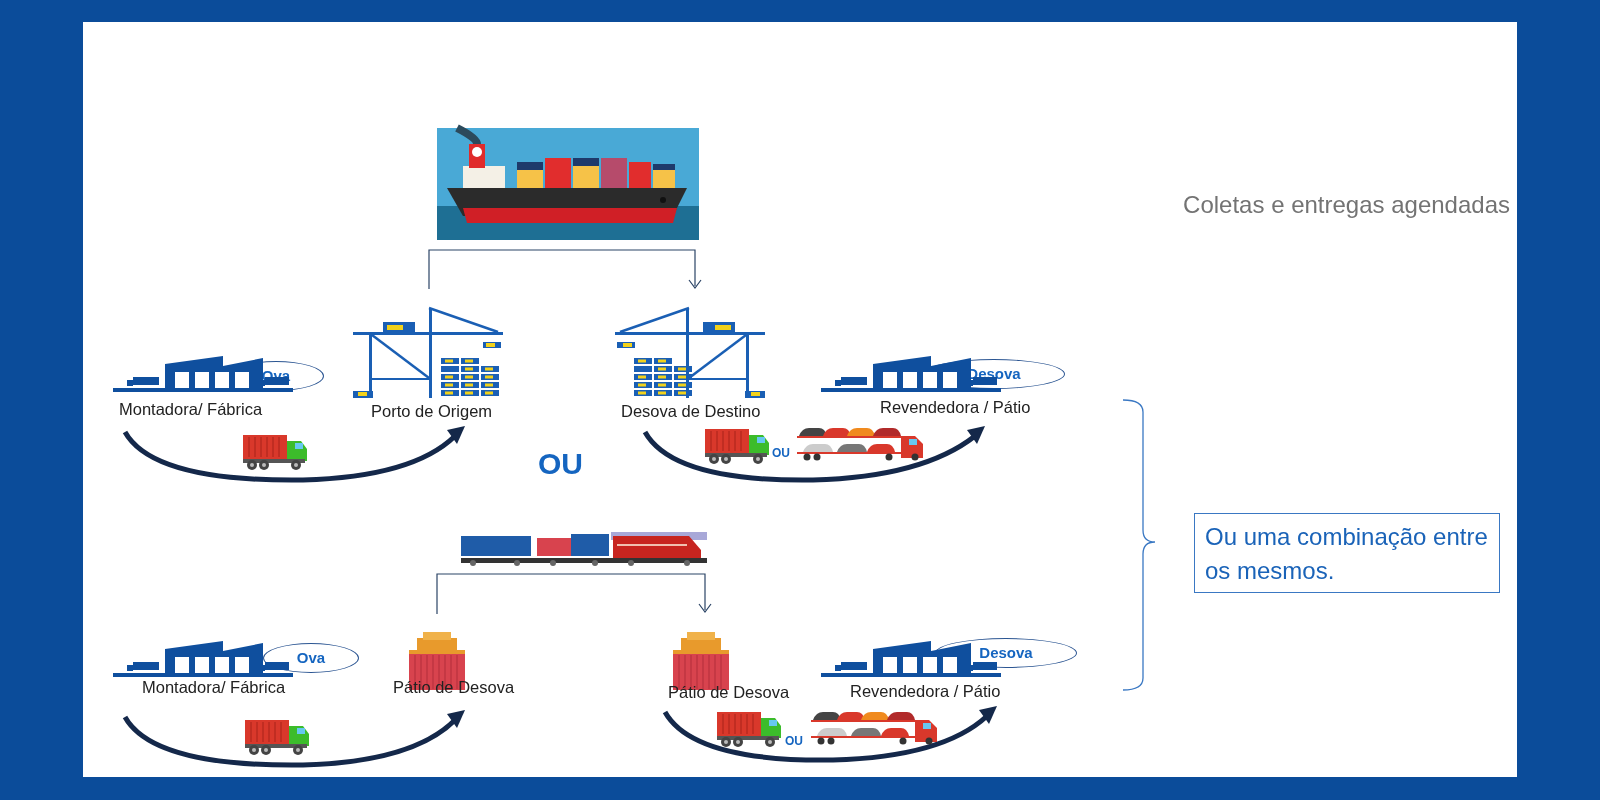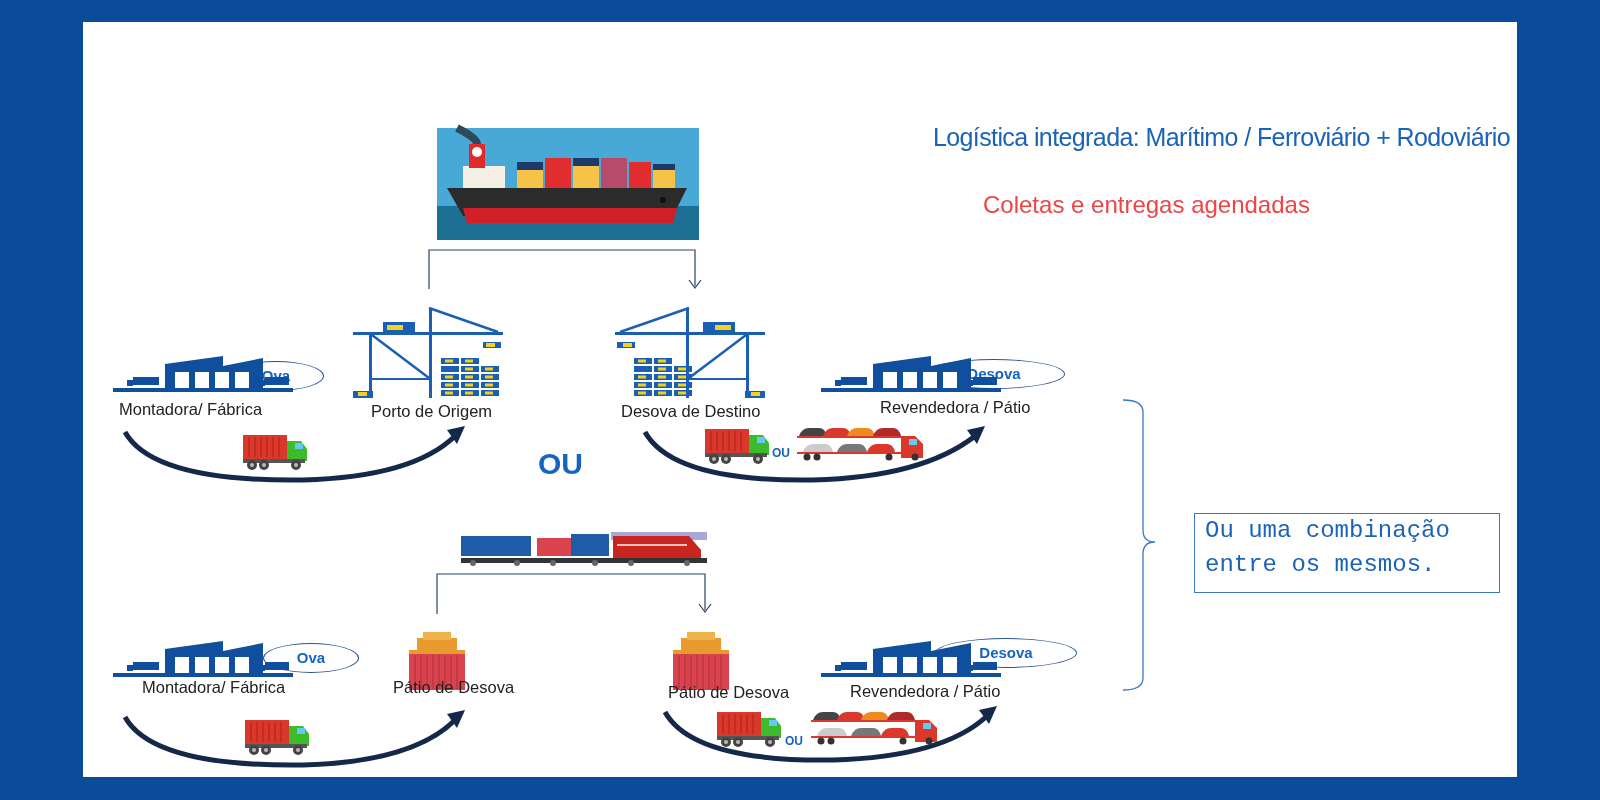--- a/index.html
+++ b/index.html
@@ -1,26 +1,26 @@
 <!DOCTYPE html>
 <html><head>
 <meta charset="utf-8">
 <style>
   html,body{margin:0;padding:0;}
   body{width:1600px;height:800px;background:#0b4c9a;position:relative;overflow:hidden;font-family:"Liberation Sans","DejaVu Sans",sans-serif;}
   #slide{position:absolute;left:83px;top:22px;width:1434px;height:755px;background:#fff;overflow:hidden;}
   .abs{position:absolute;}
   .title{left:797px;top:101px;width:630px;text-align:right;color:#1a63b8;font-size:25px;letter-spacing:-0.6px;white-space:nowrap;}
-  .bullets{left:900px;top:166px;width:527px;text-align:left;color:#ef4444;font-size:24px;line-height:34px;}
+  .bullets{left:900px;top:166px;width:527px;text-align:right;color:#737373;font-size:24px;line-height:34px;}
   .bullets div{white-space:nowrap;}
   .label{font-size:16.5px;color:#222;white-space:nowrap;text-align:right;}
   .oval{border:1.5px solid #2b5592;border-radius:50%;text-align:center;color:#1565c0;font-weight:bold;font-size:15px;box-sizing:border-box;margin-top:47px;}
   .ou-big{color:#1565c0;font-weight:bold;font-size:30px;}
   .ou-small{color:#1565c0;font-weight:bold;font-size:12px;}
-  .combo{border:1.5px solid #3a78c3;color:#1a63b8;font-size:24px;line-height:34px;padding:0 10px;box-sizing:border-box;font-family:Liberation Mono, monospace;}
+  .combo{border:1.5px solid #3a78c3;color:#1a63b8;font-size:24px;line-height:34px;padding:6px 10px;box-sizing:border-box;}
   svg{overflow:visible;}
 </style>
 </head>
 <body>
 
 <svg width="0" height="0" style="position:absolute">
   <defs>
     <g id="factory">
       <rect x="0" y="36" width="180" height="4" fill="#0f4f9e"></rect>
       <polygon points="52,12 110,4 110,14 150,6 150,36 52,36" fill="#0f4f9e"></polygon>
@@ -131,21 +131,20 @@
           <line x1="36" y1="17" x2="36" y2="51"></line>
         <line x1="42" y1="17" x2="42" y2="51"></line>
           <line x1="48" y1="17" x2="48" y2="51"></line>
       </g>
     </g>
   </defs>
 </svg>
 
 <div id="slide">
 
-  <div class="abs title">Logística integrada: Marítimo / Ferroviário + Rodoviário</div>
   <div class="abs bullets">
     <div>Coletas e entregas agendadas</div>
   </div>
 
   <svg class="abs" style="left:354px;top:106px" width="262" height="112">
     <rect x="0" y="0" width="262" height="112" fill="#49a9d6"></rect>
     <rect x="0" y="78" width="262" height="34" fill="#1e6f94"></rect>
     <path d="M10 60 L250 60 L236 88 L26 88 Z" fill="#2b2b2b"></path>
     <path d="M26 80 L240 80 L236 95 L30 95 Z" fill="#d01f26"></path>
     <rect x="26" y="38" width="42" height="22" fill="#f4f0e6"></rect>

